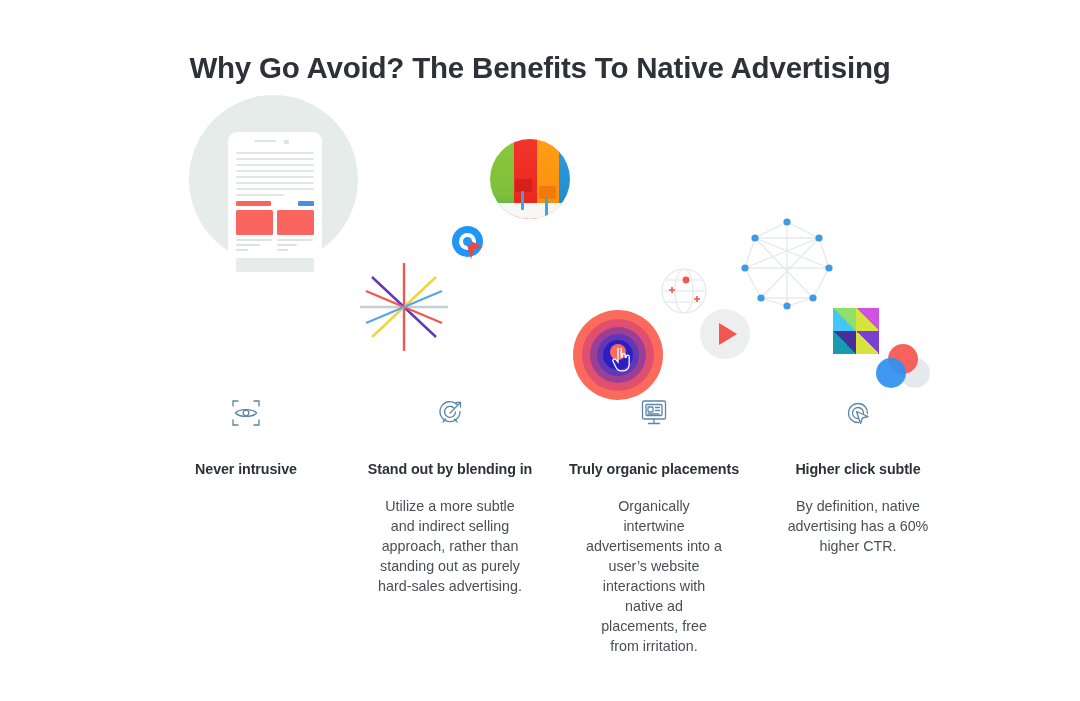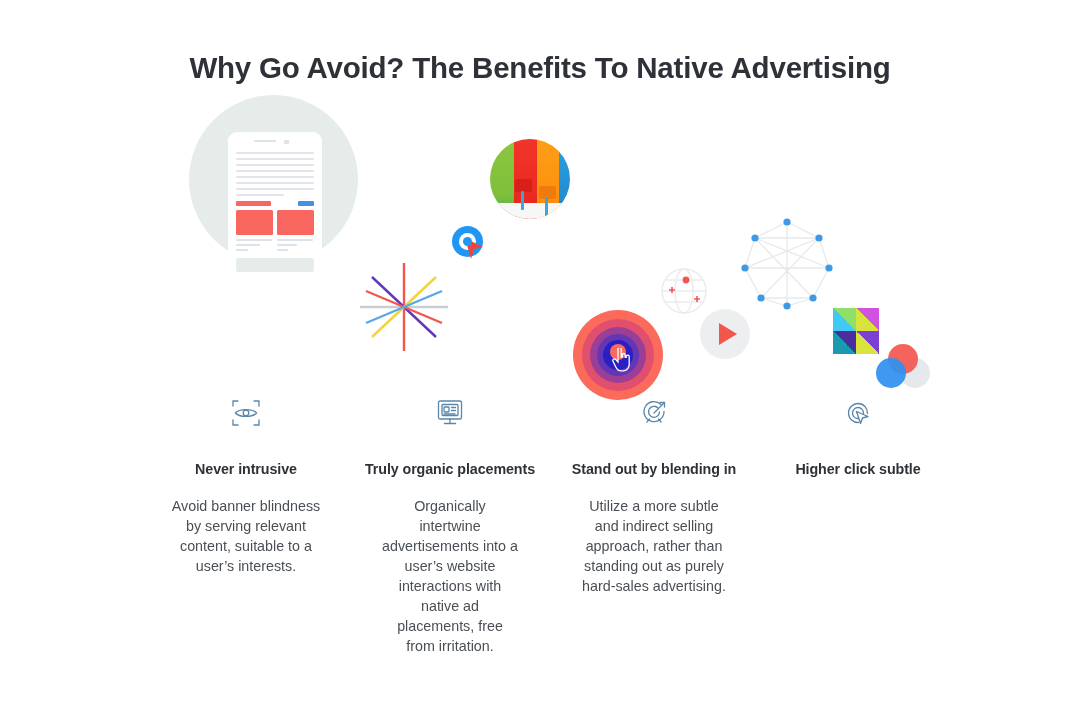--- a/index.html
+++ b/index.html
@@ -372,55 +372,55 @@
 
   <div class="col">
     <div class="col-icon">
       <svg viewBox="0 0 34 34" width="34" height="34" fill="none" stroke="#5b86a8" stroke-width="1.3" stroke-linecap="round">
         <path d="M4 10 V5 H9 M25 5 h5 v5 M30 24 v5 h-5 M9 29 H4 v-5"></path>
         <path d="M6.5 17 C10 12.5 24 12.5 27.5 17 C24 21.5 10 21.5 6.5 17 Z"></path>
         <circle cx="17" cy="17" r="2.8"></circle>
       </svg>
     </div>
     <div class="col-title">Never intrusive</div>
-    <div class="col-body">Avoid banner blindness by serving relevant content, suitable to a user’s interests.</div>
+  </div>
+
+  <div class="col">
+    <div class="col-icon">
+      <svg viewBox="0 0 34 34" width="34" height="34" fill="none" stroke="#5b86a8" stroke-width="1.3" stroke-linecap="round">
+        <path d="M24 8.5 A10 10 0 1 0 27 15.5"></path>
+        <path d="M21 12 A5.5 5.5 0 1 0 22.5 16"></path>
+        <path d="M17 17 L27 7"></path>
+        <path d="M23 6.5 h4.5 V11"></path>
+        <path d="M10 26 l2.5 -3 M24 26 l-2.5 -3"></path>
+      </svg>
+    </div>
+    <div class="col-title">Stand out by blending in</div>
+    <div class="col-body">Utilize a more subtle and indirect selling approach, rather than standing out as purely hard-sales advertising.</div>
   </div>
 
   <div class="col">
     <div class="col-icon">
       <svg viewBox="0 0 34 34" width="34" height="34" fill="none" stroke="#5b86a8" stroke-width="1.3" stroke-linecap="round">
         <rect x="5.5" y="5" width="23" height="18" rx="1.6"></rect>
         <rect x="9" y="8.5" width="16" height="11" rx="1"></rect>
         <rect x="11" y="11" width="5" height="5" rx="0.8"></rect>
         <path d="M18.5 11.5 h4 M18.5 14.5 h4 M11 18 h11"></path>
         <path d="M17 23 v4 M11.5 27.5 h11"></path>
       </svg>
     </div>
     <div class="col-title">Truly organic placements</div>
     <div class="col-body narrow">Organically intertwine advertisements into a user’s website interactions with native ad placements, free from irritation.</div>
   </div>
 
   <div class="col">
     <div class="col-icon">
-      <svg viewBox="0 0 34 34" width="34" height="34" fill="none" stroke="#5b86a8" stroke-width="1.3" stroke-linecap="round">
-        <path d="M24 8.5 A10 10 0 1 0 27 15.5"></path>
-        <path d="M21 12 A5.5 5.5 0 1 0 22.5 16"></path>
-        <path d="M17 17 L27 7"></path>
-        <path d="M23 6.5 h4.5 V11"></path>
-        <path d="M10 26 l2.5 -3 M24 26 l-2.5 -3"></path>
-      </svg>
-    </div>
-    <div class="col-title">Stand out by blending in</div>
-    <div class="col-body">Utilize a more subtle and indirect selling approach, rather than standing out as purely hard-sales advertising.</div>
-  </div>
-
-  <div class="col">
-    <div class="col-icon">
       <svg viewBox="0 0 34 34" width="34" height="34" fill="none" stroke="#5b86a8" stroke-width="1.3" stroke-linecap="round" stroke-linejoin="round">
         <path d="M17.5 26.5 A9.5 9.5 0 1 1 26.5 17.5"></path>
         <path d="M17.5 22.5 A5.5 5.5 0 1 1 22.5 17.5"></path>
         <path d="M15.5 15.5 L27 20.5 L21.5 22 L19.5 27.5 Z"></path>
       </svg>
     </div>
     <div class="col-title">Higher click subtle</div>
+    <div class="col-body">By definition, native advertising has a 60% higher CTR.</div>
   </div>
 
 </div>
 
 </body></html>

